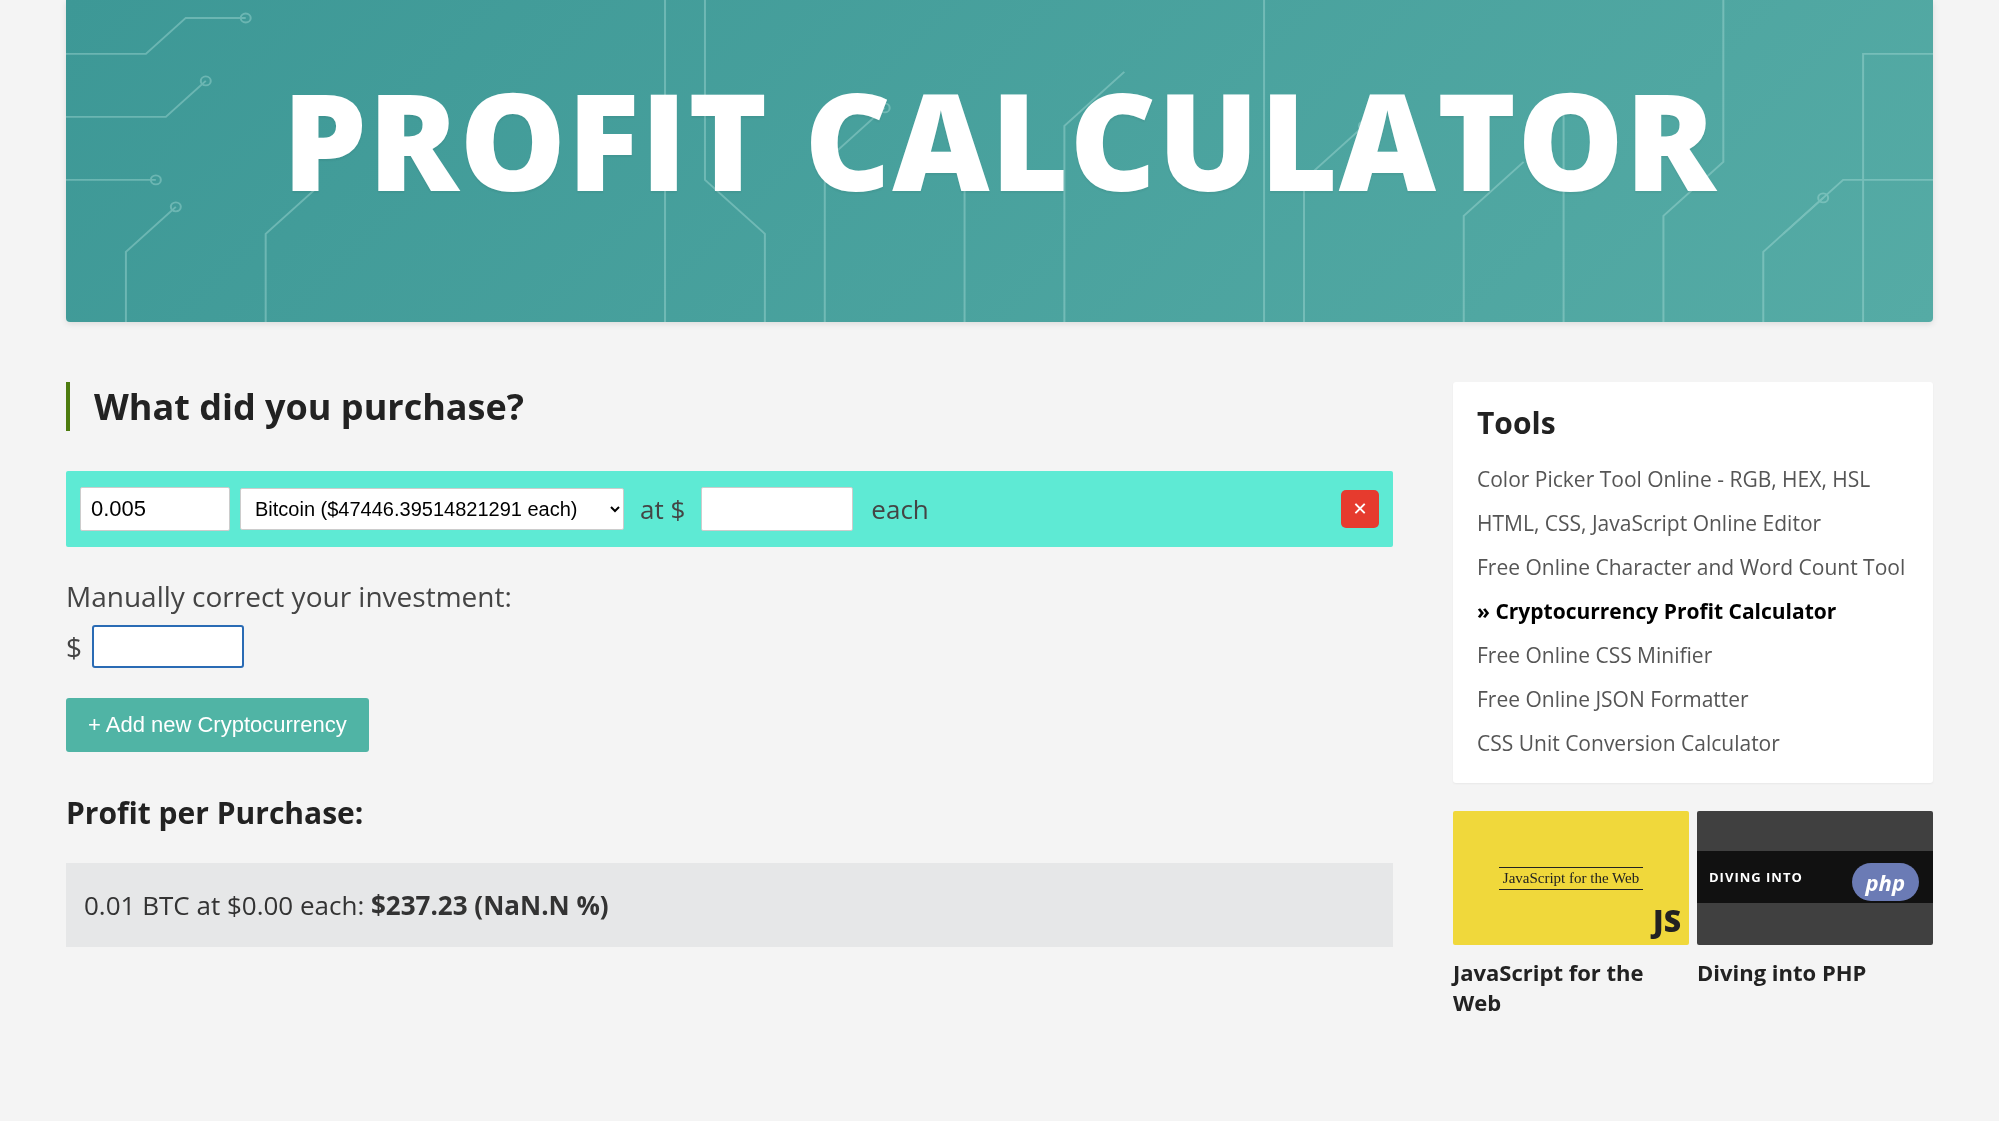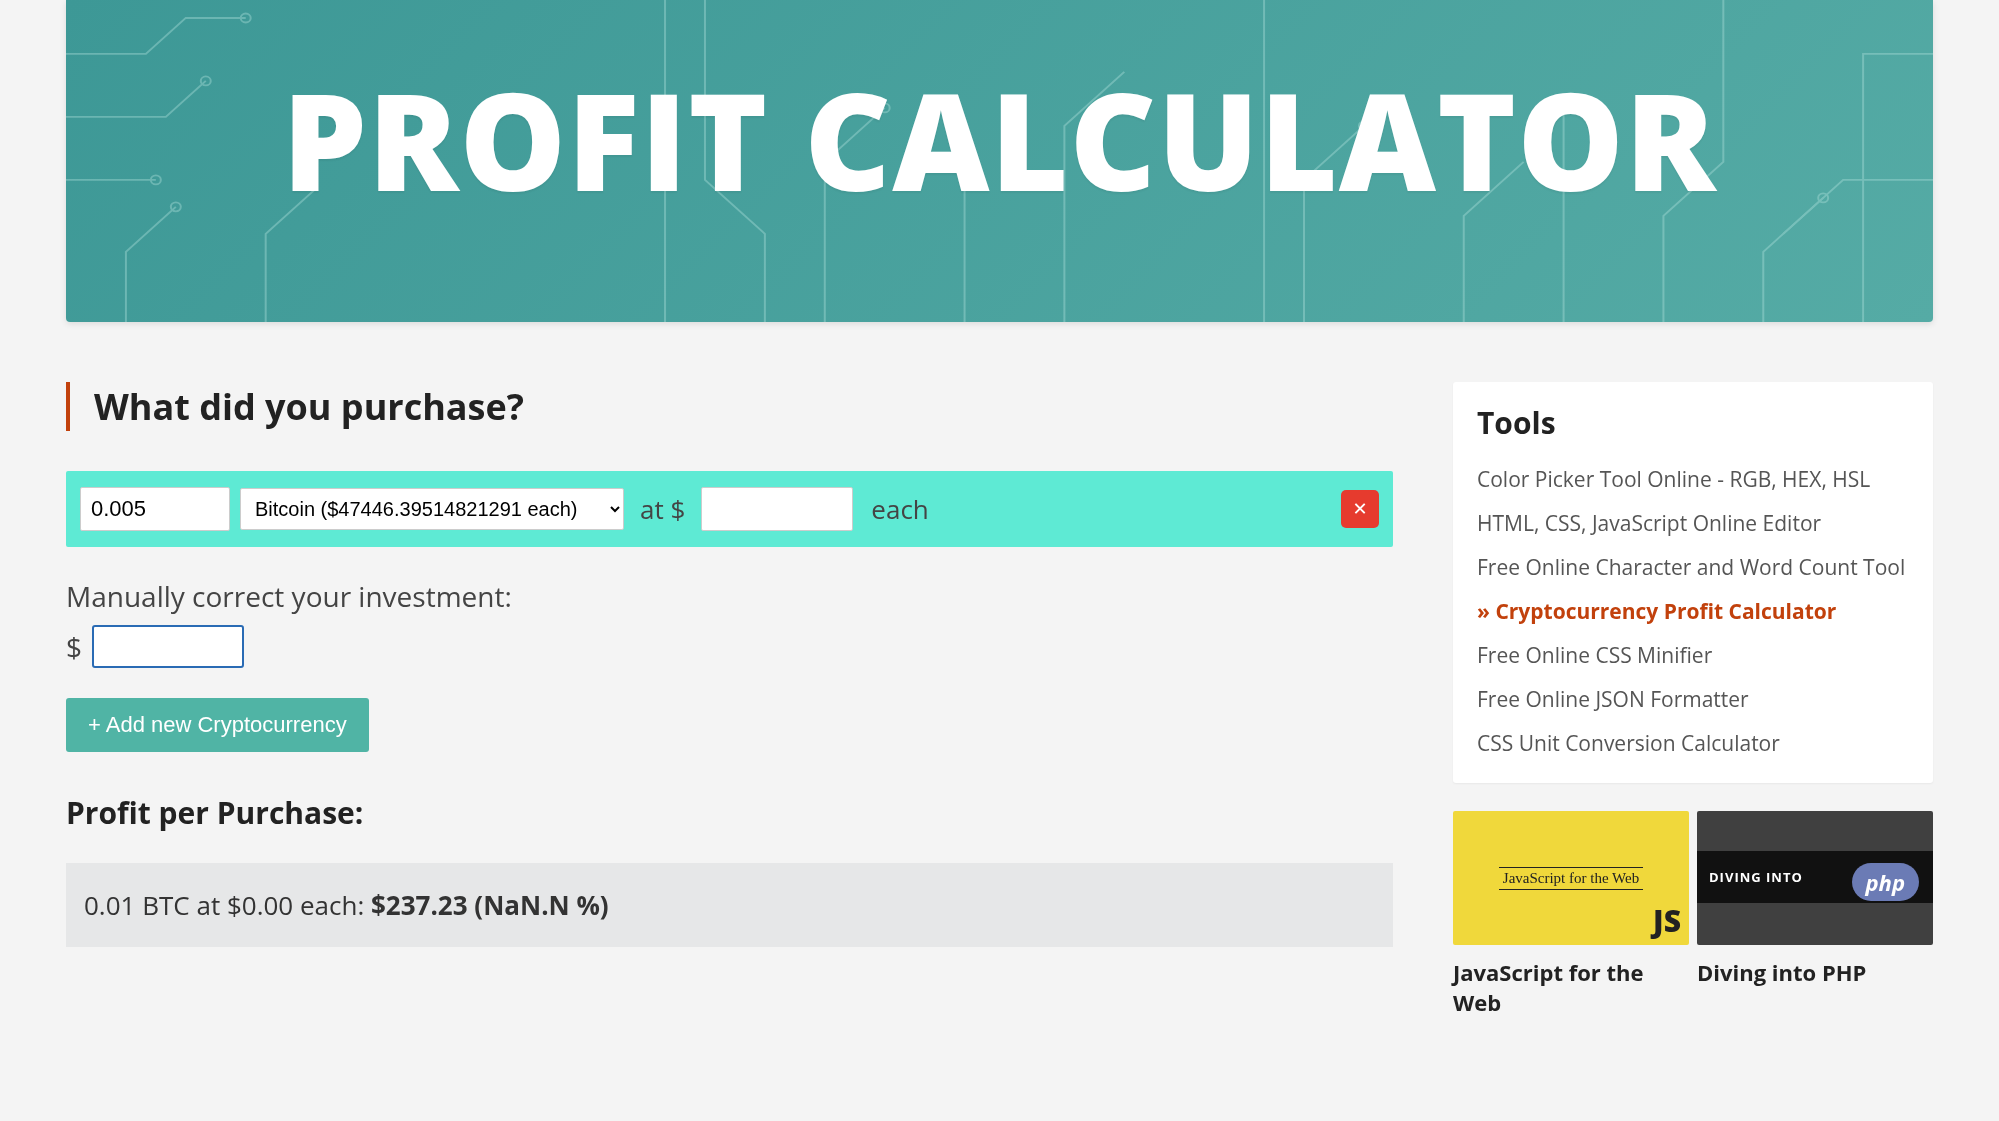--- a/index.html
+++ b/index.html
@@ -47,21 +47,21 @@
   gap: 60px;
   align-items: flex-start;
 }
 .main {
   flex: 1;
 }
 .question-heading {
   font-size: 36px;
   font-weight: 700;
   color: #222;
-  border-left: 4px solid #c2410c;
+  border-left: 4px solid #4d7c0f;
   padding-left: 24px;
   margin-bottom: 40px;
 }
 .purchase-row {
   background: #5eead4;
   padding: 16px 14px;
   display: flex;
   align-items: center;
   gap: 10px;
   border-radius: 2px;
@@ -184,21 +184,21 @@
   list-style: none;
 }
 .tools-list li {
   font-size: 21px;
   color: #555;
   padding: 8px 0;
   cursor: pointer;
 }
 .tools-list li.active {
   font-weight: 700;
-  color: #c2410c;
+  color: #000000;
 }
 .cards {
   display: flex;
   gap: 8px;
 }
 .card {
   flex: 1;
 }
 .card-thumb {
   height: 134px;

